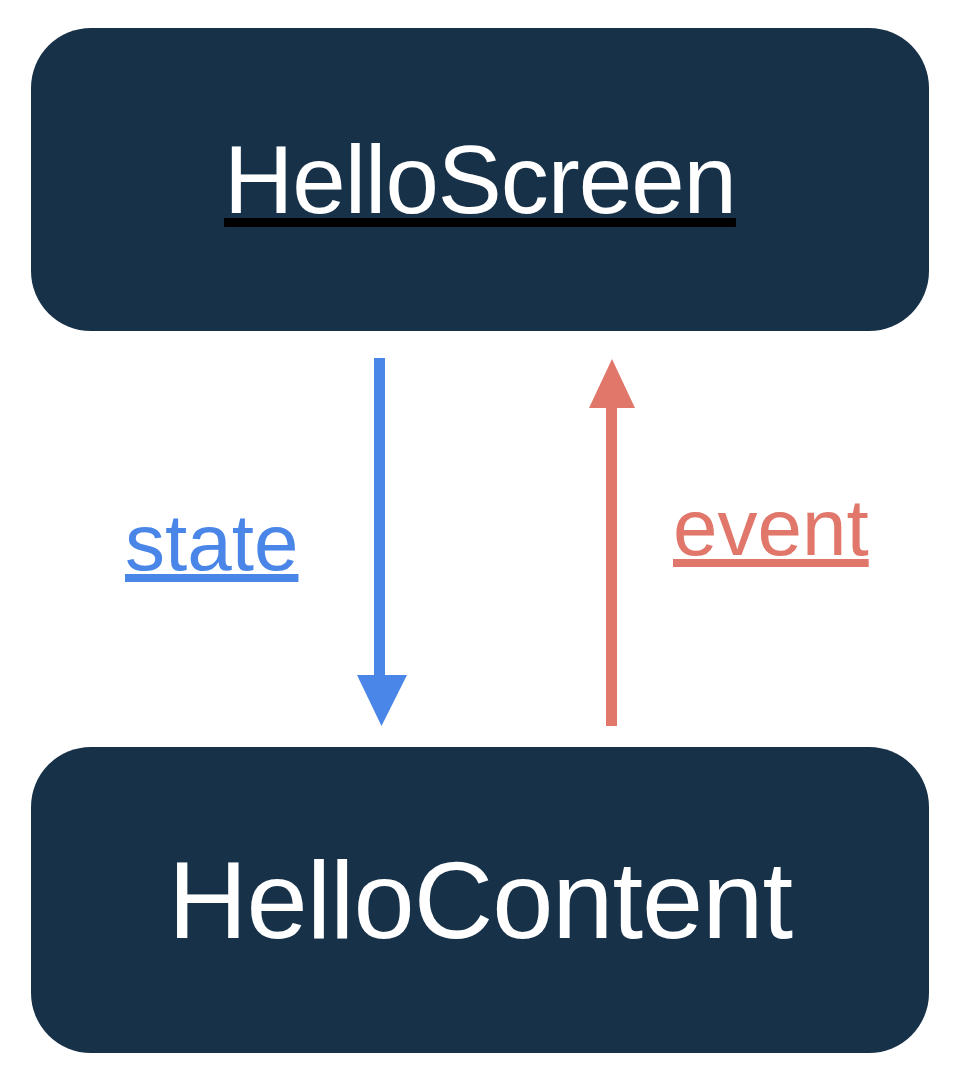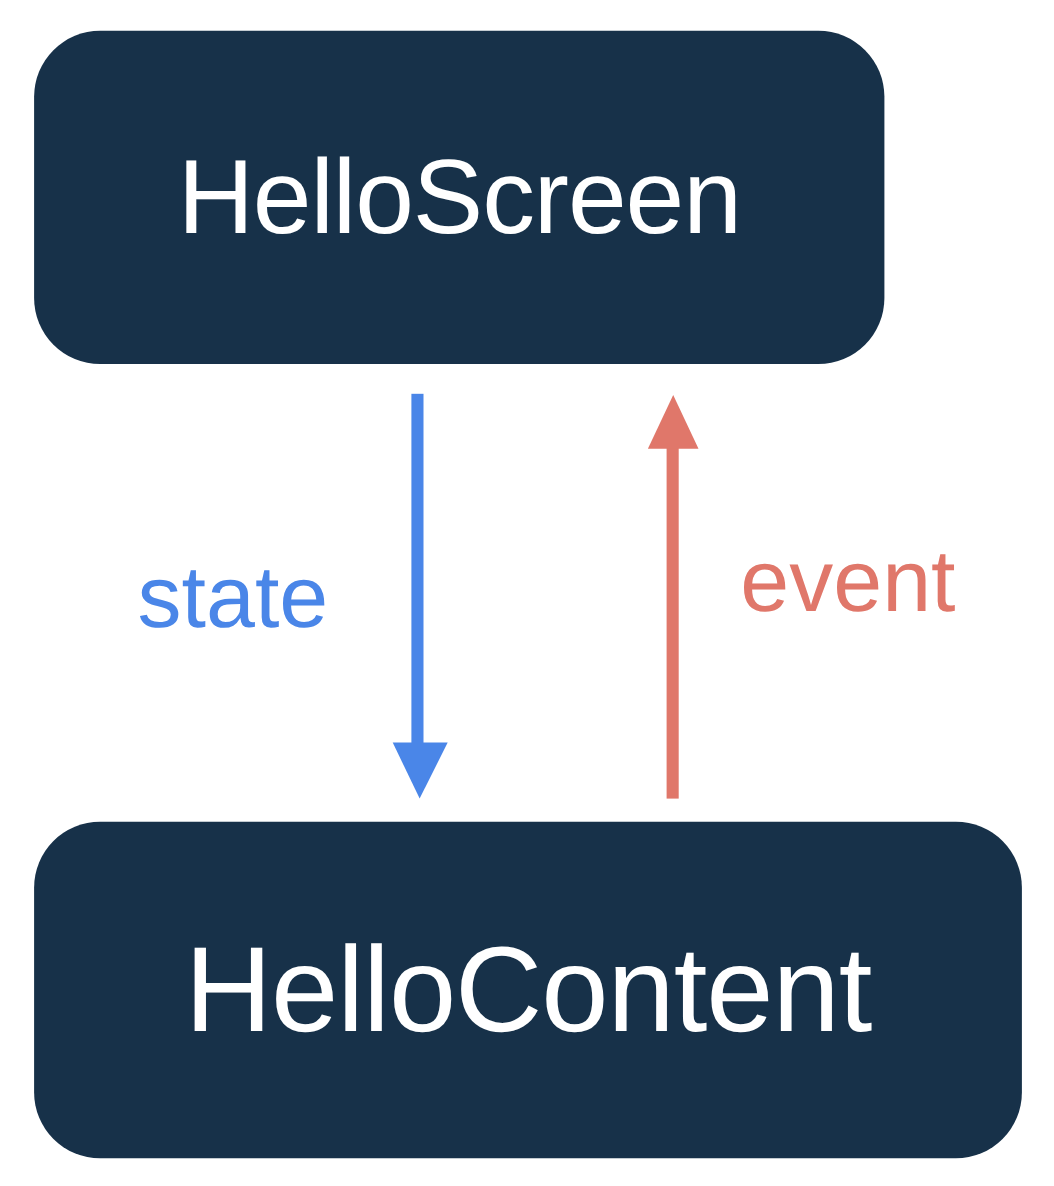--- a/index.html
+++ b/index.html
@@ -31,22 +31,23 @@
     font-size: 96px;
     font-weight: 400;
     letter-spacing: -1px;
     line-height: 1;
     white-space: nowrap;
     user-select: none;
   }
   #node-hello-screen {
     left: 31px;
     top: 28px;
-    width: 773px;
+    width: 898px;
     height: 303px;
+    text-decoration: underline;
   }
   #node-hello-content {
     left: 31px;
     top: 747px;
     width: 898px;
     height: 306px;
   }
   #node-hello-content .node-label {
     font-size: 110px;
   }
@@ -59,20 +60,21 @@
     pointer-events: none;
   }
   .edge-label {
     position: absolute;
     font-family: "Liberation Sans", sans-serif;
     font-size: 80px;
     font-weight: 400;
     line-height: 1;
     white-space: nowrap;
     user-select: none;
+    text-decoration: underline;
   }
   #edge-label-state {
     left: 125px;
     top: 503px;
   }
   #edge-label-event {
     left: 673px;
     top: 488px;
   }
 </style>

